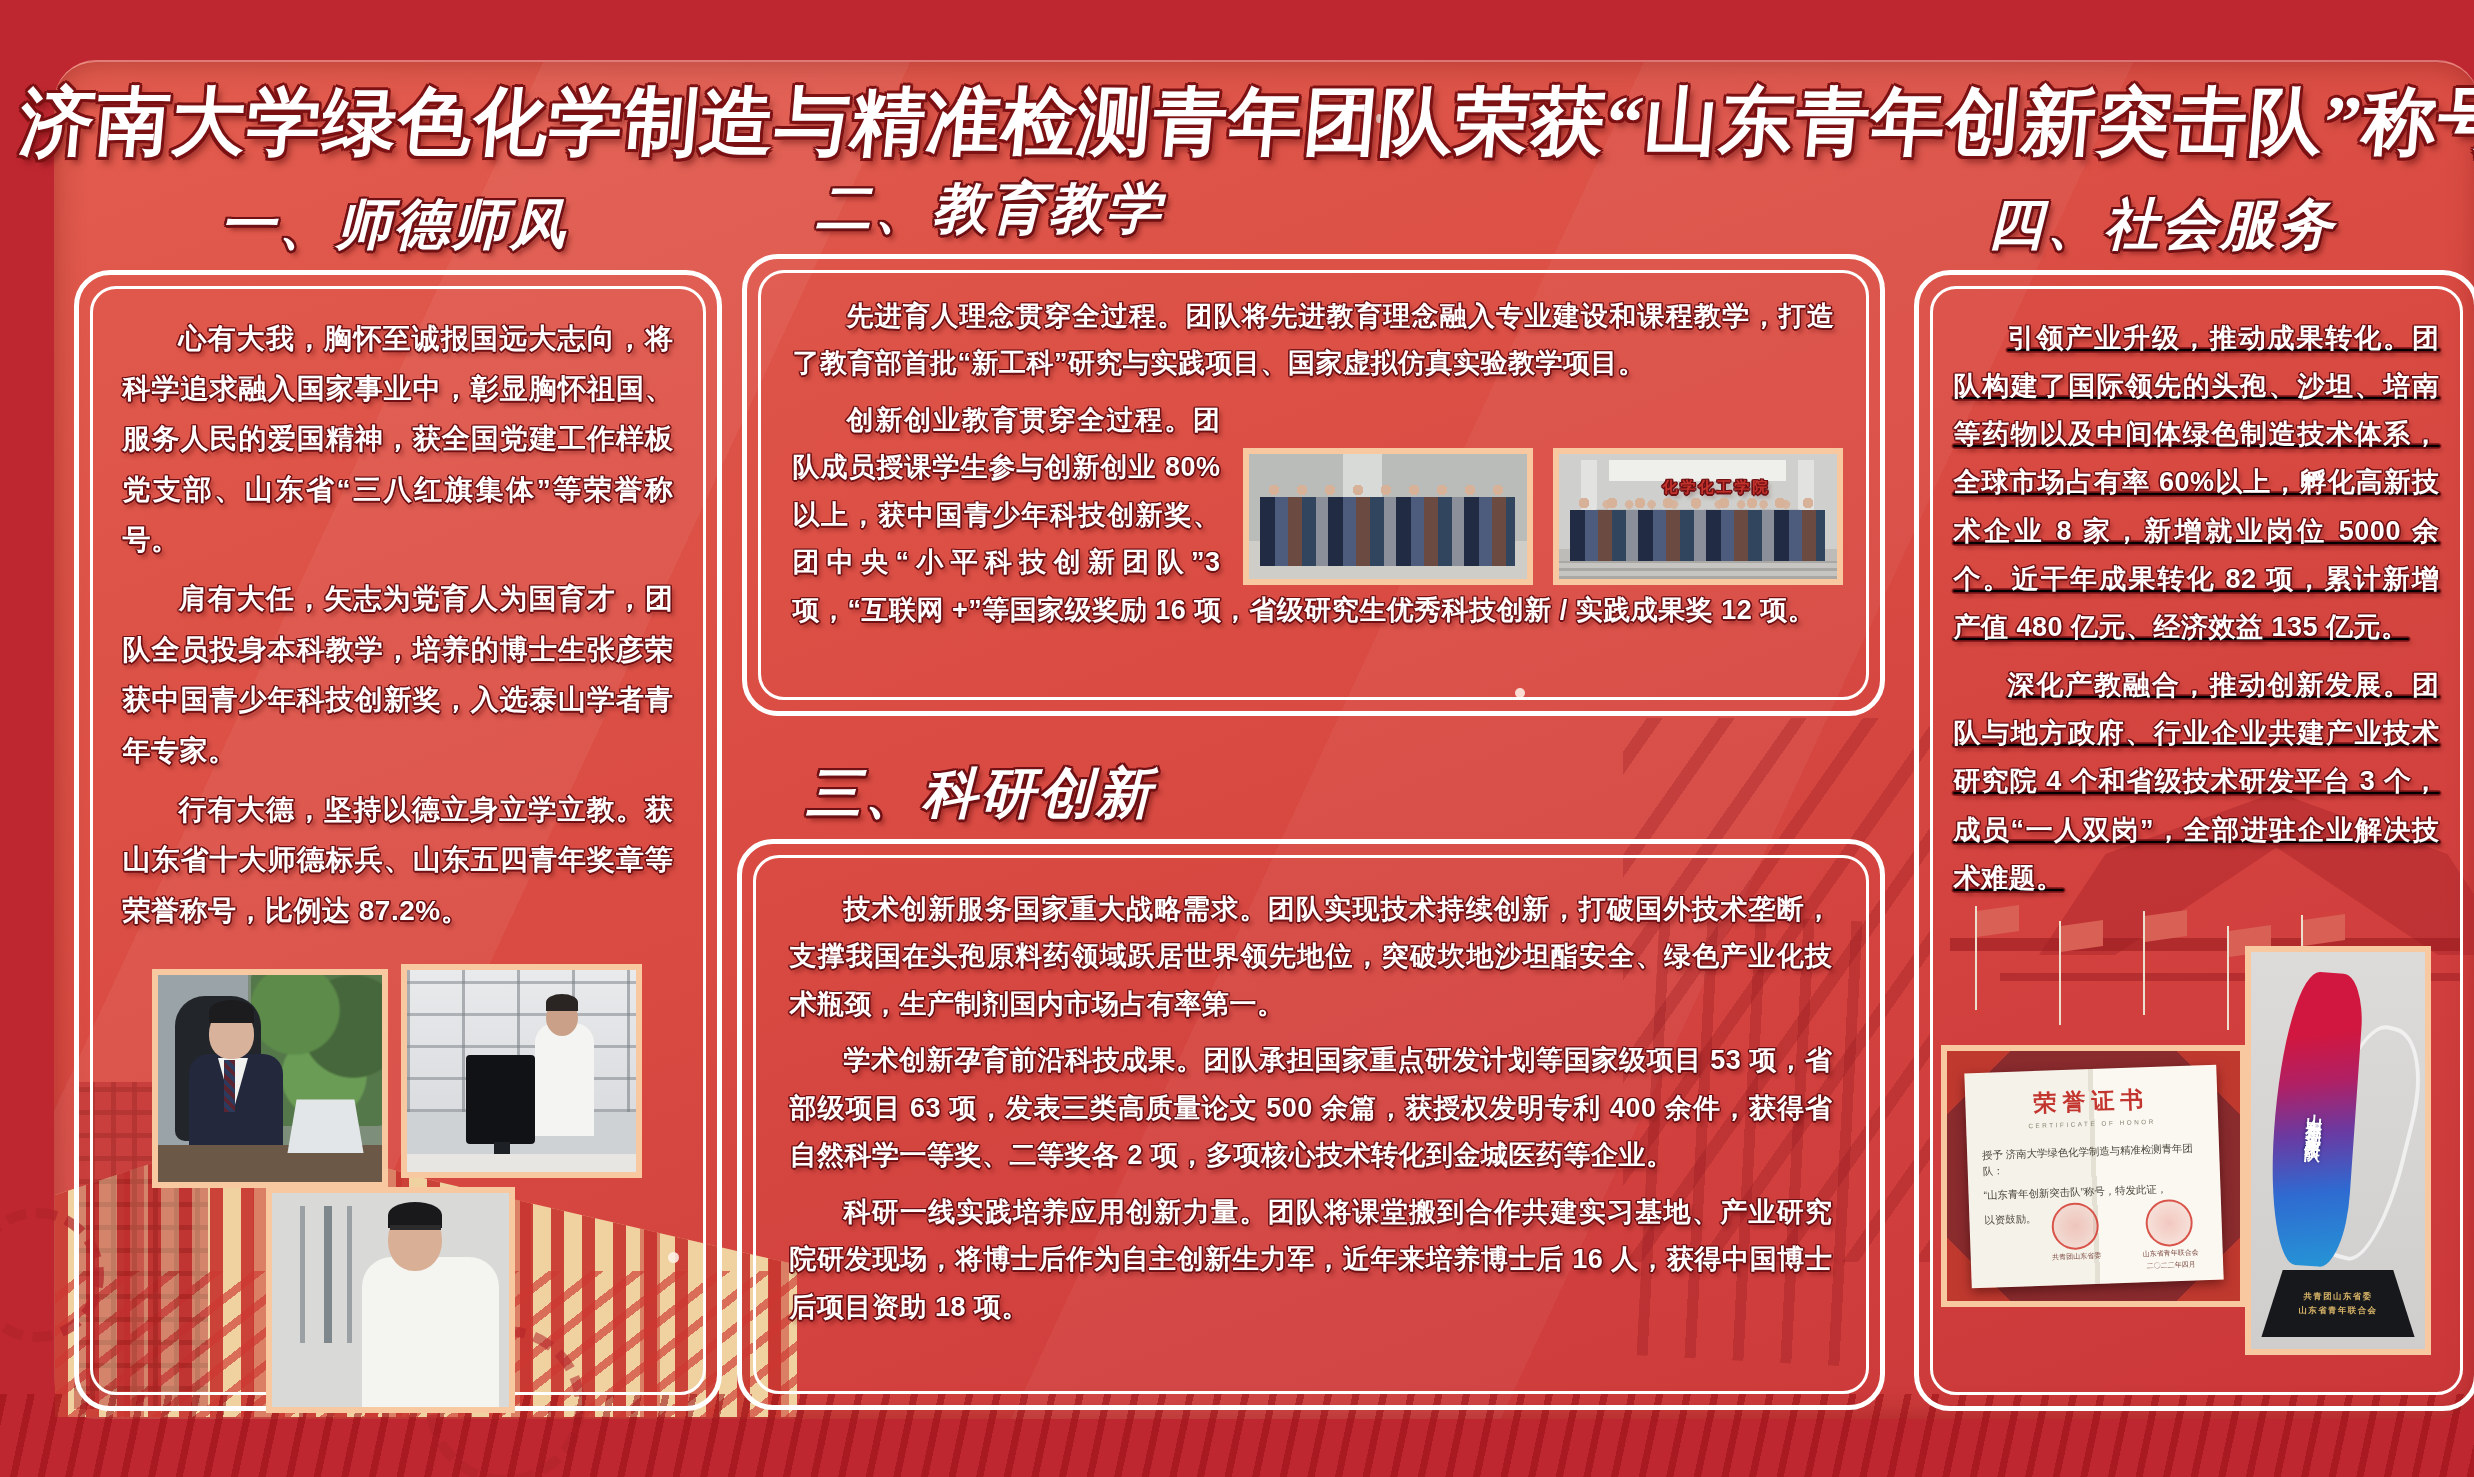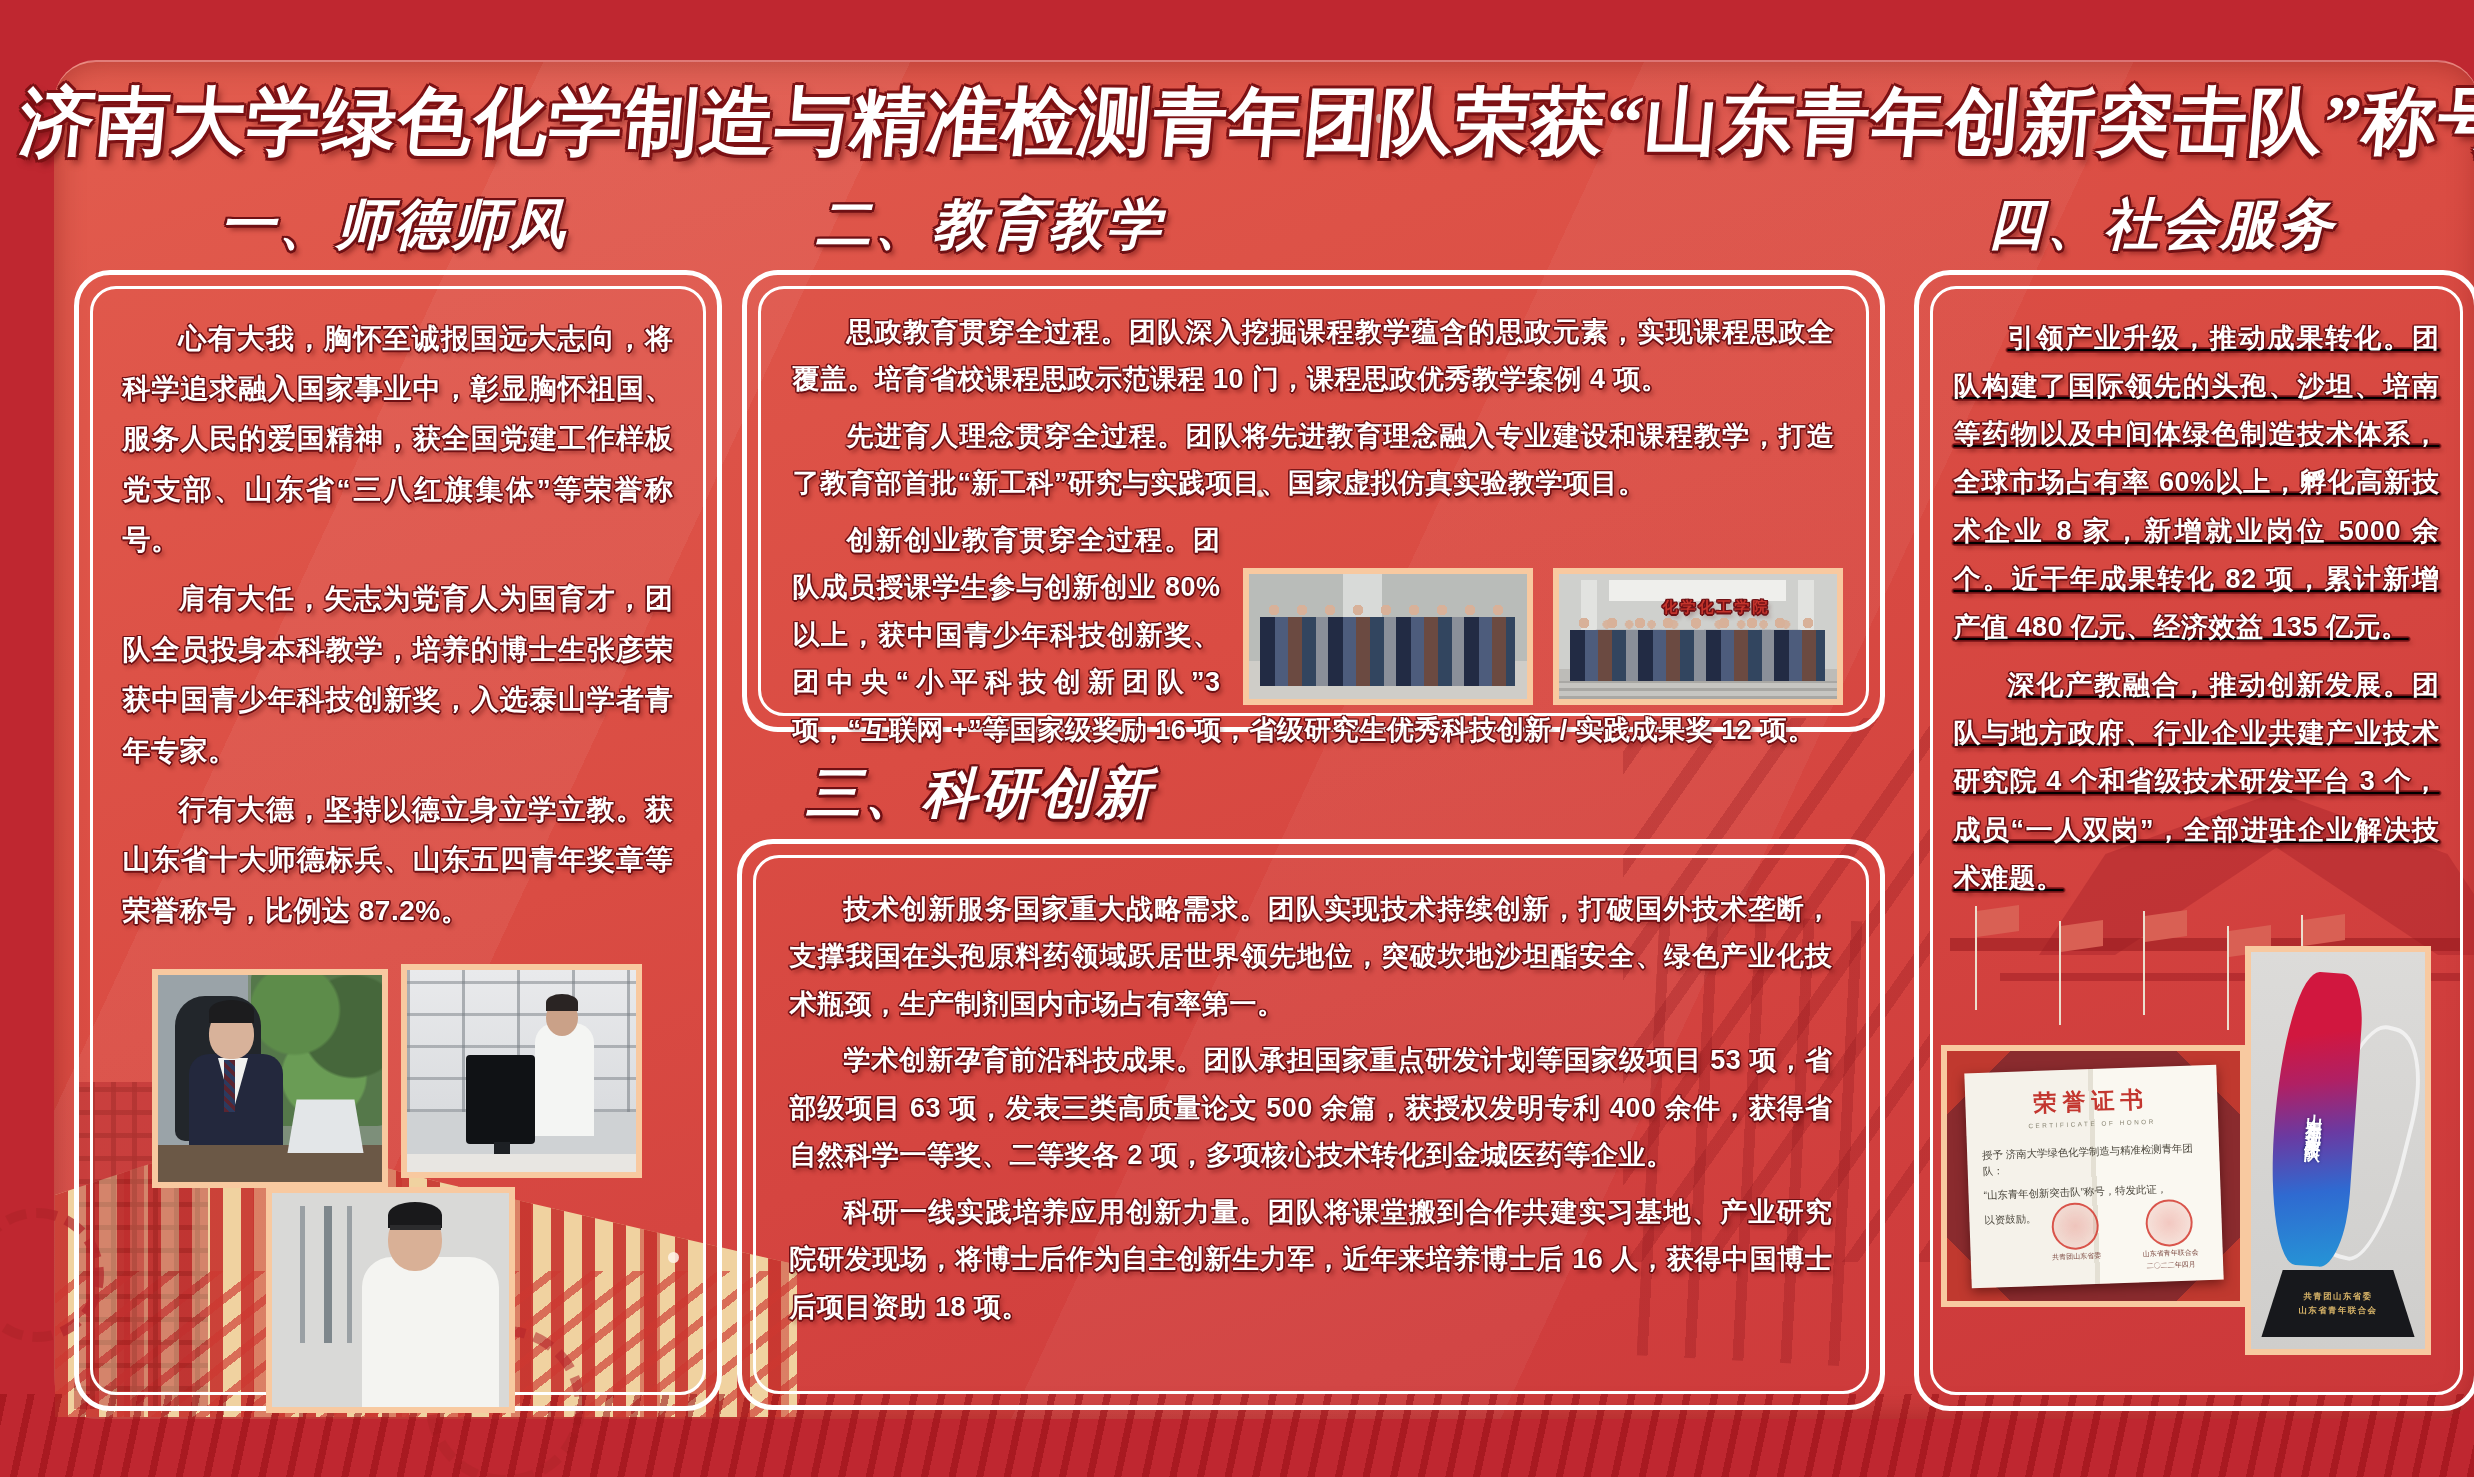--- a/index.html
+++ b/index.html
@@ -279,26 +279,25 @@
                 <div class="hhair"></div>
                 <div class="glasses"></div>
               </div>
           </div>
         </div>
       </div>
     </div>
   </div>
 </div>
 
-<div class="section" id="sec-2" style="left:742px;top:188px;width:1143px;height:544px;">
+<div class="section" id="sec-2" style="left:742px;top:172px;width:1143px;height:544px;">
   <div class="sec-header" style="left:74px;">二、教育教学</div>
   <div class="frame" style="top:82px;">
     <div class="frame-inner">
       <div class="sec-body" style="padding:16px 28px;">
-        <p>思政教育贯穿全过程。团队深入挖掘课程教学蕴含的思政元素，实现课程思政全覆盖。培育省校课程思政示范课程 10 门，课程思政优秀教学案例 4 项。</p>
         <p>先进育人理念贯穿全过程。团队将先进教育理念融入专业建设和课程教学，打造了教育部首批“新工科”研究与实践项目、国家虚拟仿真实验教学项目。</p>
         <p>
           <span class="photo-pair">
             <span class="photo" style="display:block;">
               <span class="sc-group" style="display:block;">
                   <span class="pillar" style="display:block;"></span>
                 <span class="crowd" style="display:block;"></span>
                 </span>
             </span>
             <span class="photo" style="display:block;">

